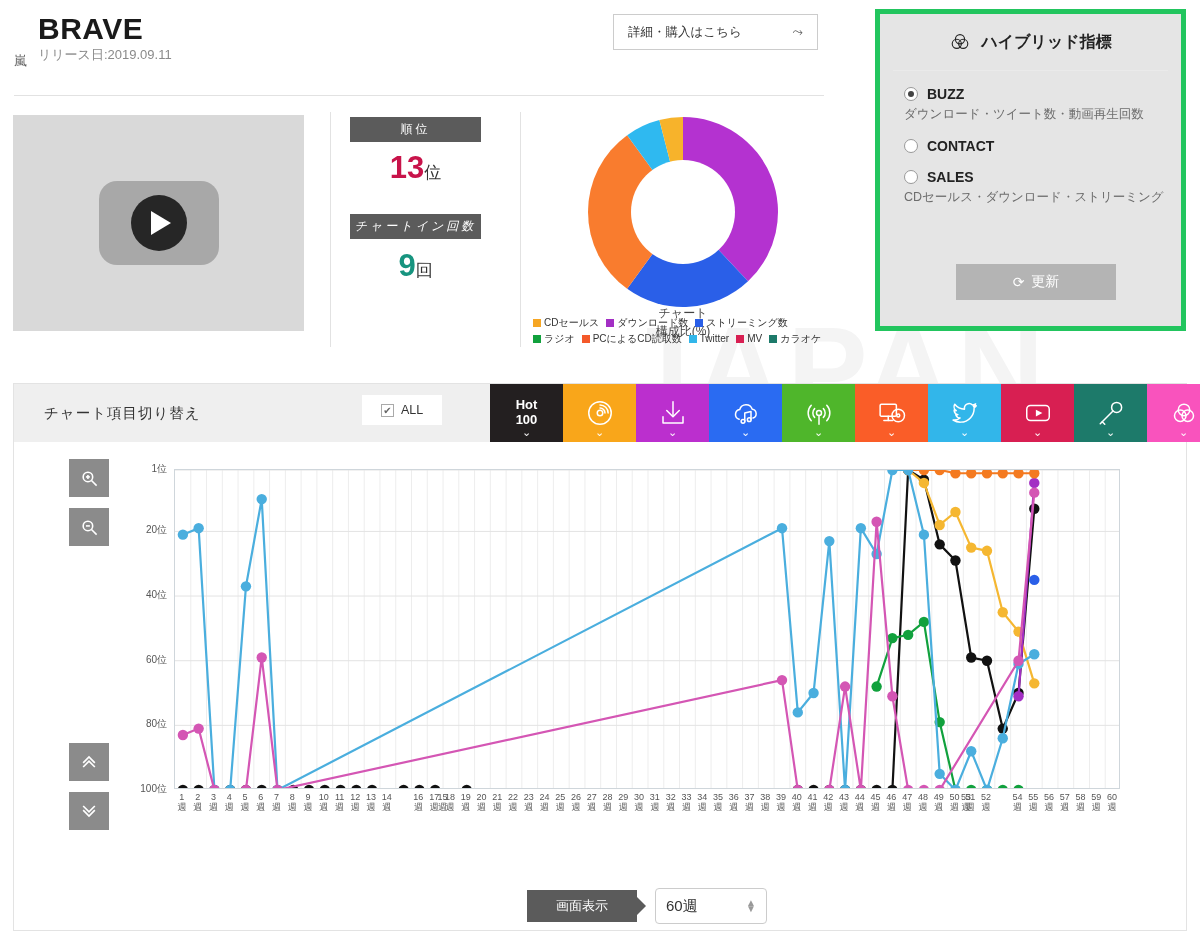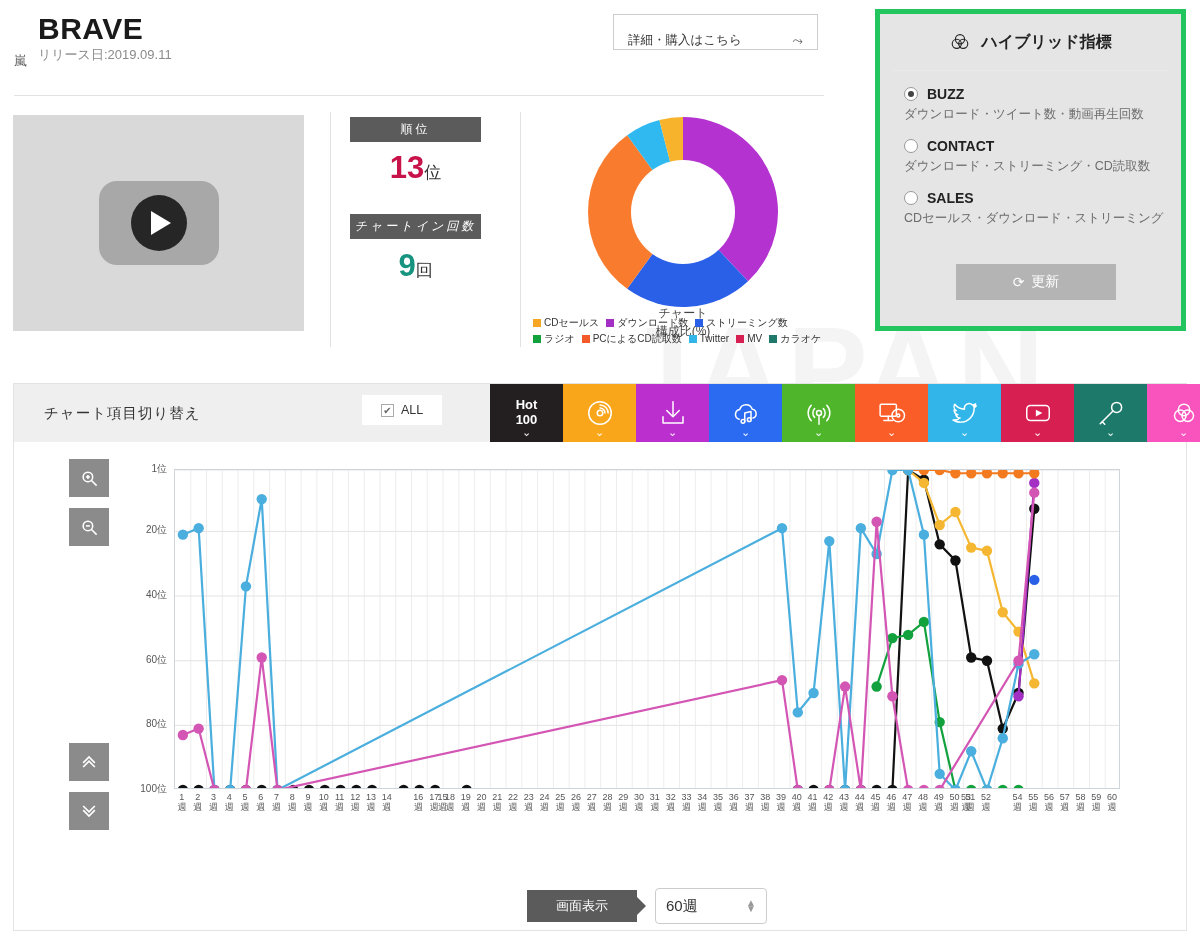--- a/index.html
+++ b/index.html
@@ -18,21 +18,21 @@
     letter-spacing:6px; z-index:0; user-select:none;
   }
   
   .header{ position:absolute; left:0; top:0; width:1200px; height:365px; z-index:2;}
   .title-row{ position:absolute; left:14px; top:12px; display:flex; align-items:baseline;flex-direction:column; }
   .song-title{ font-size:30px; font-weight:bold; color:#1a1a1a; letter-spacing:0.5px;}
   .release{ margin-left:24px; font-size:13px; color:#8a8a8a; }
   .artist{ position:absolute; left:14px; top:52px; font-size:13px; color:#555; }
   .buy-btn{
     position:absolute; left:613px; top:14px; width:205px; height:36px;
-    border:1px solid #ccc; background:#fff; display:flex; align-items:flex-end;
+    border:1px solid #ccc; background:#fff; display:flex; align-items:center;
     justify-content:space-between; padding:0 14px; font-size:12.5px; color:#333; cursor:pointer;
   }
   .buy-btn .arrow{ font-size:13px; color:#666; }
   .hdr-divider{ position:absolute; left:14px; top:95px; width:810px; height:1px; background:#e2e2e2;}
   
   .video-box{
     position:absolute; left:13px; top:115px; width:291px; height:216px;
     background:#d9d9d9; display:flex; align-items:center; justify-content:center;
   }
   .yt-shape{ width:120px; height:84px; background:#a8a8a8; border-radius:18px; position:relative;
@@ -185,21 +185,20 @@
     <div id="hybrid-options">
         <div class="radio-row">
           <span class="radio on"></span>
           <span class="radio-label">BUZZ</span>
         </div>
         <div class="radio-desc">ダウンロード・ツイート数・動画再生回数</div>
         <div class="radio-row">
           <span class="radio"></span>
           <span class="radio-label">CONTACT</span>
         </div>
-        <div class="radio-desc">ダウンロード・ストリーミング・CD読取数</div>
         <div class="radio-row">
           <span class="radio"></span>
           <span class="radio-label">SALES</span>
         </div>
         <div class="radio-desc">CDセールス・ダウンロード・ストリーミング</div>
       </div>
     <div class="update-btn">
       <span>⟳</span>
       <span>更新</span>
     </div>

